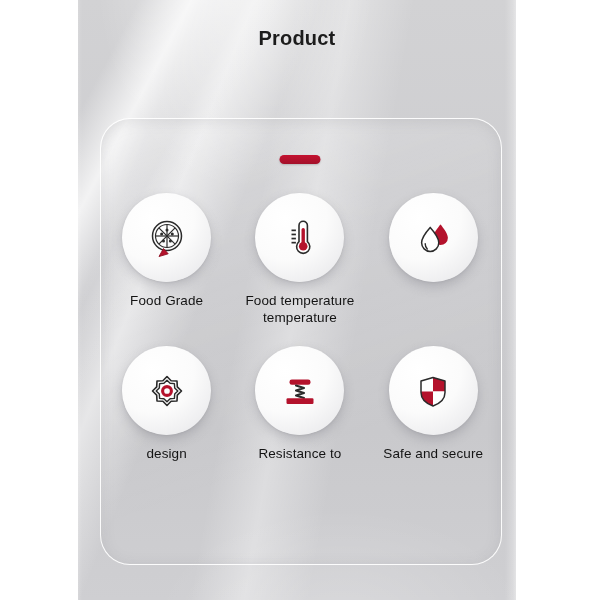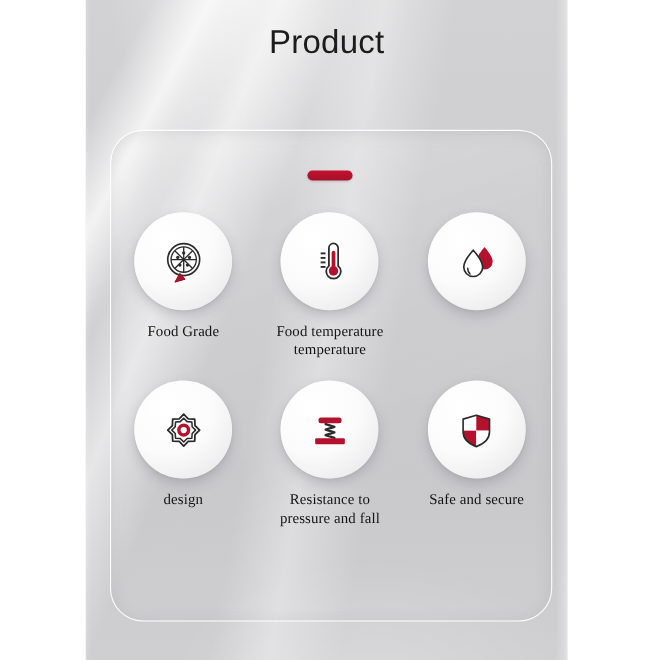--- a/index.html
+++ b/index.html
@@ -33,42 +33,42 @@
     background:linear-gradient(90deg, rgba(255,255,255,1) 0%, rgba(255,255,255,0.2) 65%, rgba(255,255,255,0) 100%);
   }
   .edge-right{
     position:absolute;left:505px;top:0;width:20px;height:600px;
     background:linear-gradient(270deg, rgba(255,255,255,1) 0%, rgba(255,255,255,0.25) 60%, rgba(255,255,255,0) 100%);
   }
 
   .title{
     position:absolute;left:78px;top:22px;width:438px;
     text-align:center;color:#1c1c1c;
-    font-size:30px;line-height:33px;font-weight:400;
+    font-size:20px;line-height:33px;font-weight:700;
     letter-spacing:.2px;
   }
   .title span{display:block;}
 
   .card{
     position:absolute;left:100px;top:118px;width:400px;height:445px;
     border:1.5px solid rgba(255,255,255,.92);
     border-radius:30px;
     background:linear-gradient(160deg, rgba(255,255,255,.22) 0%, rgba(255,255,255,.05) 35%, rgba(255,255,255,0) 70%);
     box-shadow:0 2px 14px rgba(120,120,125,.18) inset;
   }
 
   .divider{
     position:absolute;left:50%;top:155px;transform:translateX(-50%);
     width:41px;height:9px;border-radius:5px;
     background:linear-gradient(180deg,#c41230 0%, #a3102a 100%);
     box-shadow:0 1px 2px rgba(0,0,0,.18);
   }
 
   .grid{
-    position:absolute;left:100px;top:193px;width:424px;font-family:Liberation Serif, serif;
+    position:absolute;left:100px;top:193px;width:424px;
   }
   .row{display:flex;}
   .cell{
     width:133.3px;display:flex;flex-direction:column;align-items:center;
   }
   .badge{
     width:89px;height:89px;border-radius:50%;
     background:radial-gradient(circle at 34% 28%, #ffffff 0%, #fbfbfb 48%, #ececee 82%, #e2e2e5 100%);
     box-shadow:0 5px 11px rgba(110,110,118,.30), 0 1px 2px rgba(150,150,156,.25);
     display:flex;align-items:center;justify-content:center;
@@ -194,21 +194,20 @@
           <span>
             <svg width="46" height="46" viewBox="0 0 46 46">
               <rect x="12.5" y="11.5" width="21" height="5.2" rx="2.3" fill="#b4122c"></rect>
               <polyline points="19,17.5 27,20 19,22.5 27,25 19,27.5 27,30" fill="none" stroke="#2b2b2b" stroke-width="2.1" stroke-linejoin="round" stroke-linecap="round"></polyline>
               <rect x="9.5" y="30.3" width="27" height="5.6" rx="1.2" fill="#b4122c"></rect>
             </svg>
           </span>
         </div>
         <div class="label">
           <div>Resistance to</div>
-          <div>pressure and fall</div>
         </div>
       </div>
 
       <div class="cell">
         <div class="badge">
           <span>
             <svg width="46" height="46" viewBox="0 0 46 46">
               <defs>
                 <clipPath id="shieldClip">
                   <path d="M23 9.5 L35 13 V24.5 C35 31.5 29.6 35.6 23 38 C16.4 35.6 11 31.5 11 24.5 V13 Z"></path>

